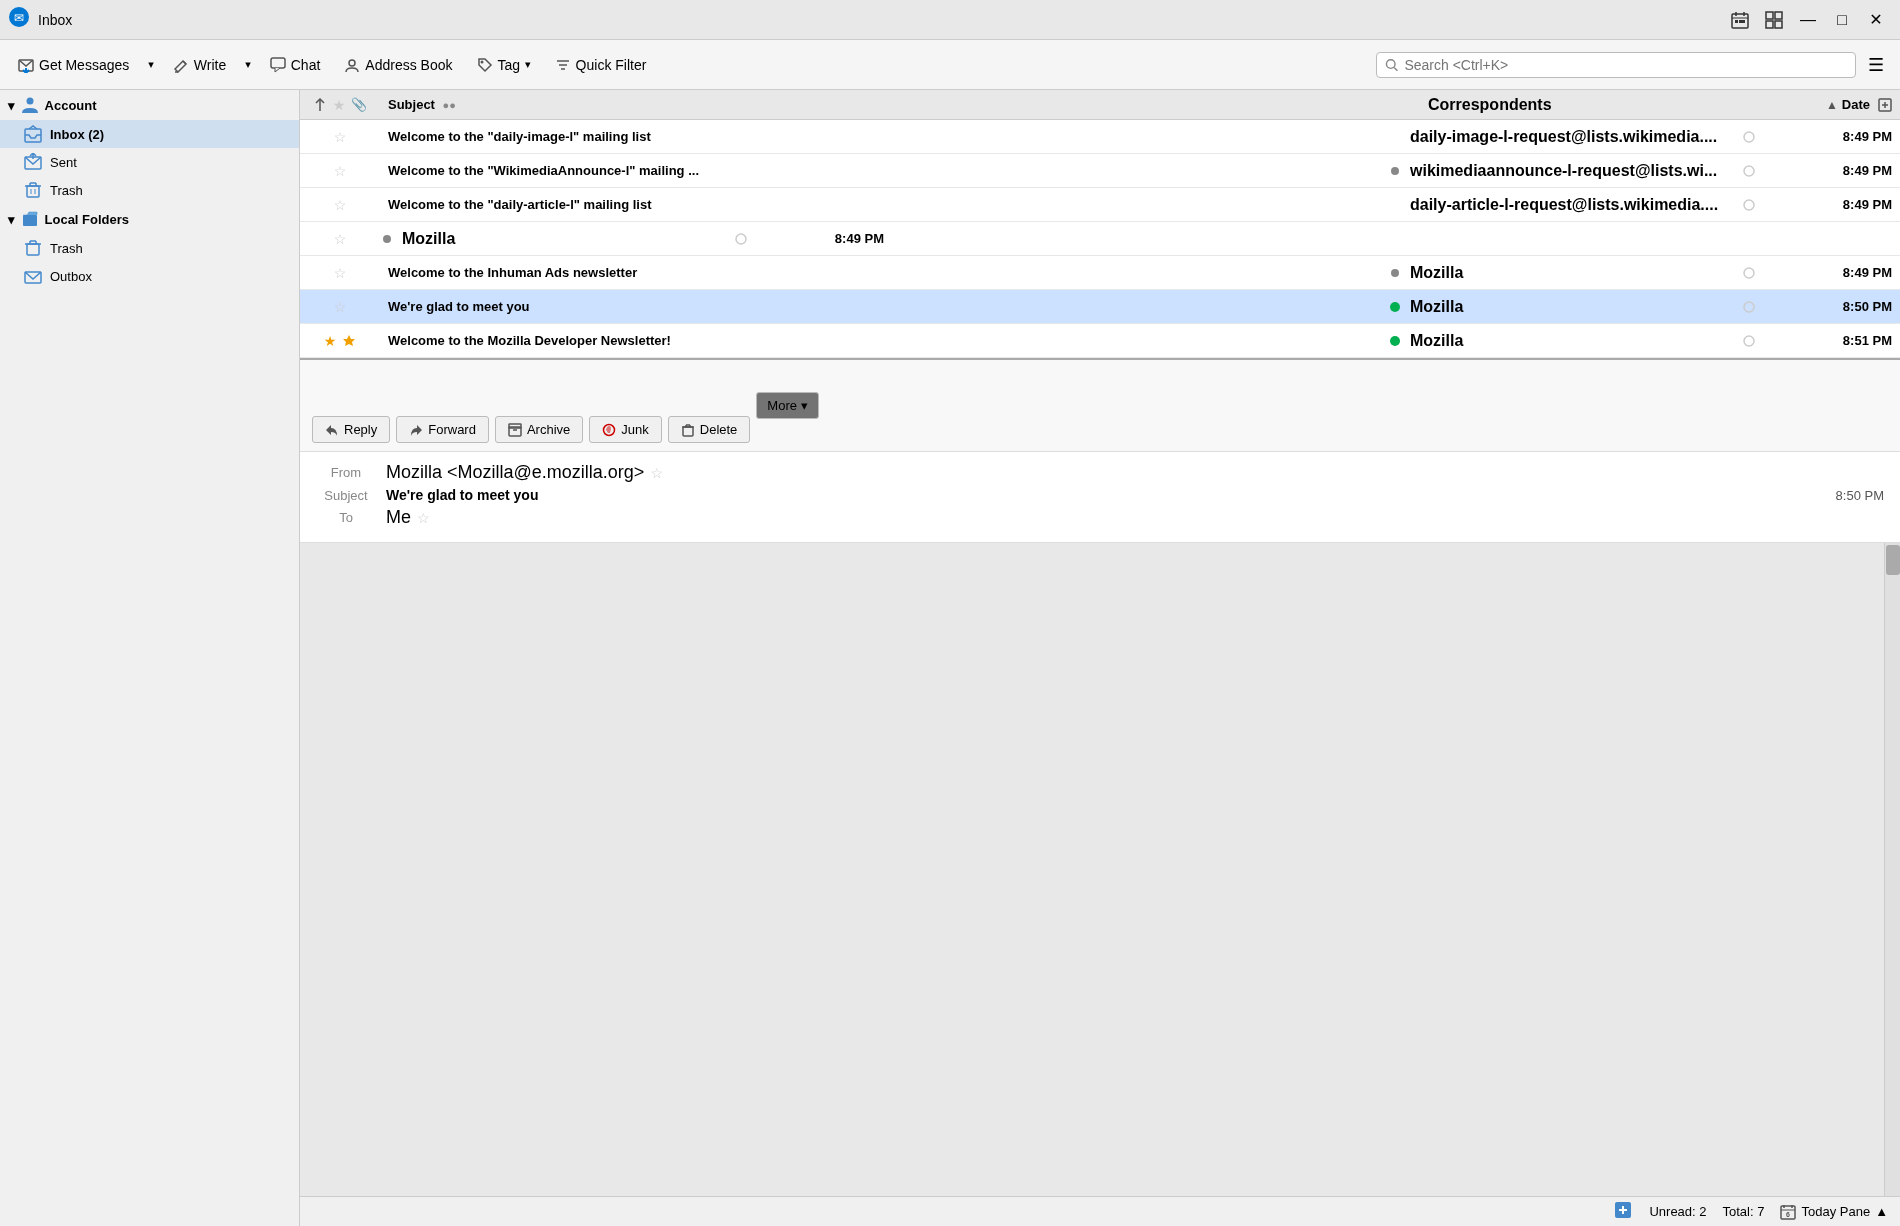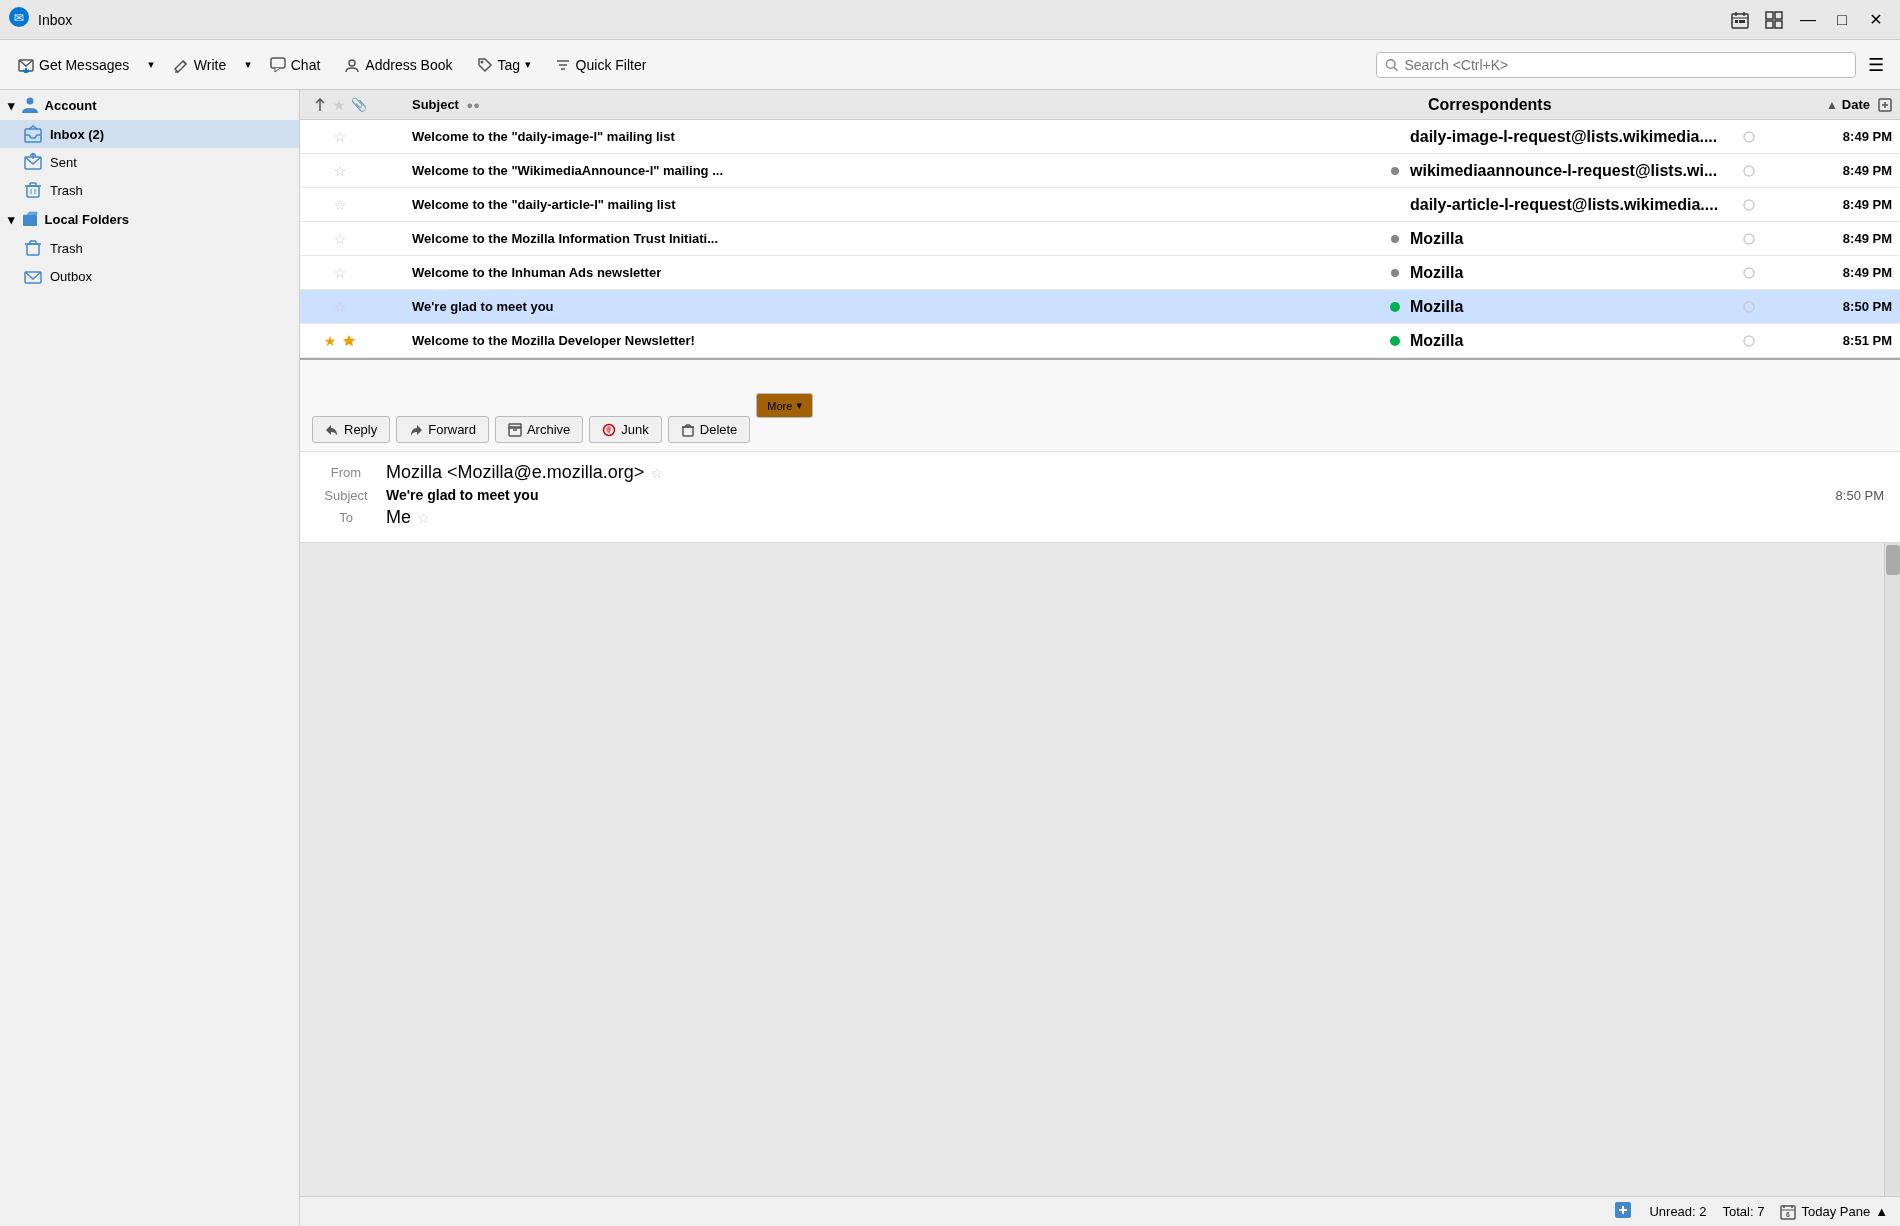--- a/index.html
+++ b/index.html
@@ -67,21 +67,21 @@
     #email-pane { flex: 1; display: flex; flex-direction: column; overflow: hidden; }
 
     
     #email-list { flex: 0 0 auto; border-bottom: 2px solid #aaa; }
     #email-list-header {
       display: flex; align-items: center;
       background: #e8e8e8; border-bottom: 1px solid #ccc;
       height: 30px; padding: 0;
     }
     .col-icons { width: 80px; min-width: 80px; display: flex; align-items: center; justify-content: center; gap: 6px; padding: 0 8px; }
-    .col-subject { flex: 1; padding: 0 8px; font-size: 13px; font-weight: bold; margin-left: 24px; }
+    .col-subject { flex: 1; padding: 0 8px; font-size: 13px; font-weight: bold; }
     .col-correspondent { width: 340px; min-width: 340px; padding: 0 8px; font-size: 16px; font-weight: bold; }
     .col-date { width: 140px; min-width: 140px; padding: 0 8px; font-size: 13px; font-weight: bold; display: flex; align-items: center; justify-content: flex-end; gap: 4px; }
 
     .email-row {
       display: flex; align-items: center;
       height: 34px; border-bottom: 1px solid #e8e8e8;
       cursor: pointer; background: white;
     }
     .email-row.selected { background: #cce0ff; }
     .email-row.unread .email-date { font-weight: bold; }
@@ -95,22 +95,22 @@
       display: flex; align-items: center; gap: 6px;
       padding: 8px 12px; border-bottom: 1px solid #ddd; background: #f8f8f8;
     }
     .preview-btn {
       display: flex; align-items: center; gap: 5px;
       padding: 5px 12px; border: 1px solid #bbb; background: #f0f0f0;
       cursor: pointer; border-radius: 3px; font-size: 13px; white-space: nowrap; margin-top: 48px;
     }
     .more-btn {
       display: flex; align-items: center; gap: 4px;
-      padding: 5px 10px; border: 1px solid #bbb; background: #a16207;
-      cursor: pointer; border-radius: 3px; font-size: 11px;
+      padding: 5px 10px; border: 1px solid #bbb; background: #737373;
+      cursor: pointer; border-radius: 3px; font-size: 13px;
     }
 
     #preview-headers { padding: 10px 16px; border-bottom: 1px solid #ddd; }
     .header-row { display: flex; align-items: center; margin-bottom: 4px; font-size: 13px; }
     .header-label { color: #888; width: 60px; min-width: 60px; text-align: center; margin-right: 10px; }
     .header-value { font-size: 18px; }
     .header-subject { font-weight: bold; font-size: 14px; }
     .header-date-right { margin-left: auto; color: #555; font-size: 13px; }
     .star-btn { background: none; border: none; cursor: pointer; font-size: 14px; color: #ccc; margin-left: 6px; }
 
@@ -409,23 +409,20 @@
             <svg width="14" height="14" viewBox="0 0 14 14">
                 <circle cx="7" cy="7" r="5" fill="none" stroke="#ccc" stroke-width="1.5"></circle>
               </svg>
           </div>
           <div class="col-date email-date">8:49 PM</div>
         </div>
 
         <div class="email-row">
           <div class="col-icons">
             <span class="email-star">☆</span>
-          </div>
-          <div class="col-subject">
-            <span>Welcome to the Mozilla Information Trust Initiati...</span>
           </div>
           <div style="width:14px;display:flex;align-items:center;justify-content:center;">
             <span style="display:inline-block;width:8px;height:8px;border-radius:50%;background:#888;"></span>
           </div>
           <div class="col-correspondent">
             <span>Mozilla</span>
           </div>
           <div style="width:18px;display:flex;align-items:center;">
             <svg width="14" height="14" viewBox="0 0 14 14">
                 <circle cx="7" cy="7" r="5" fill="none" stroke="#ccc" stroke-width="1.5"></circle>

